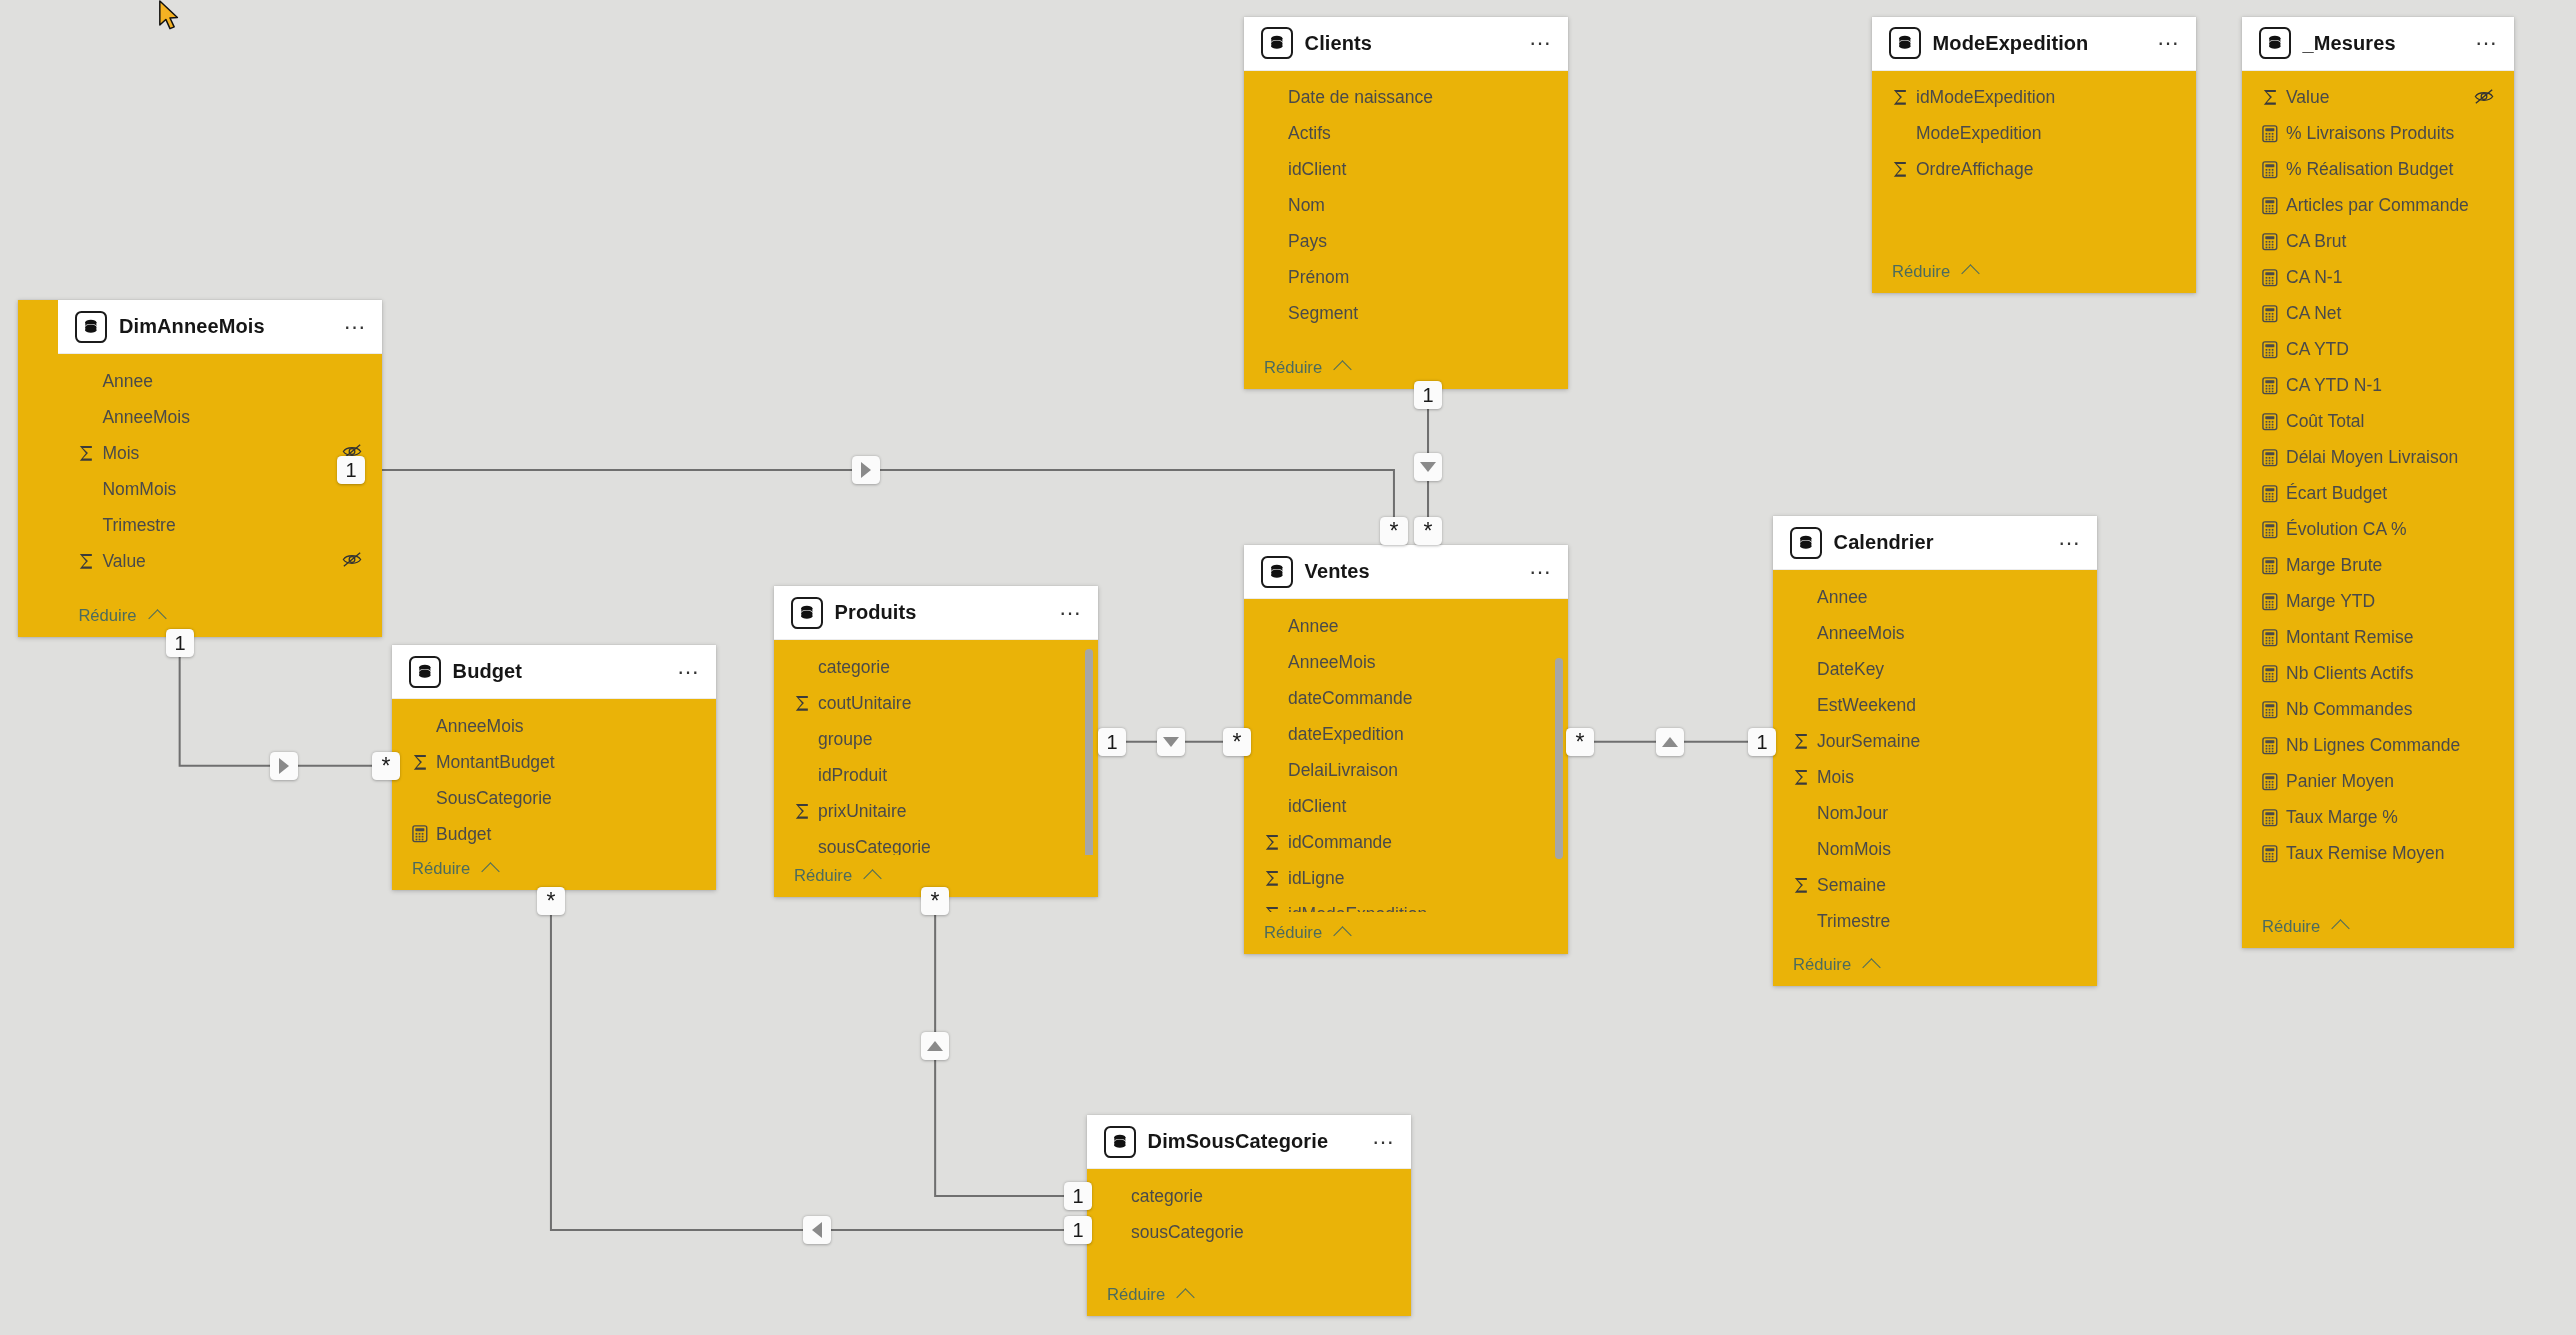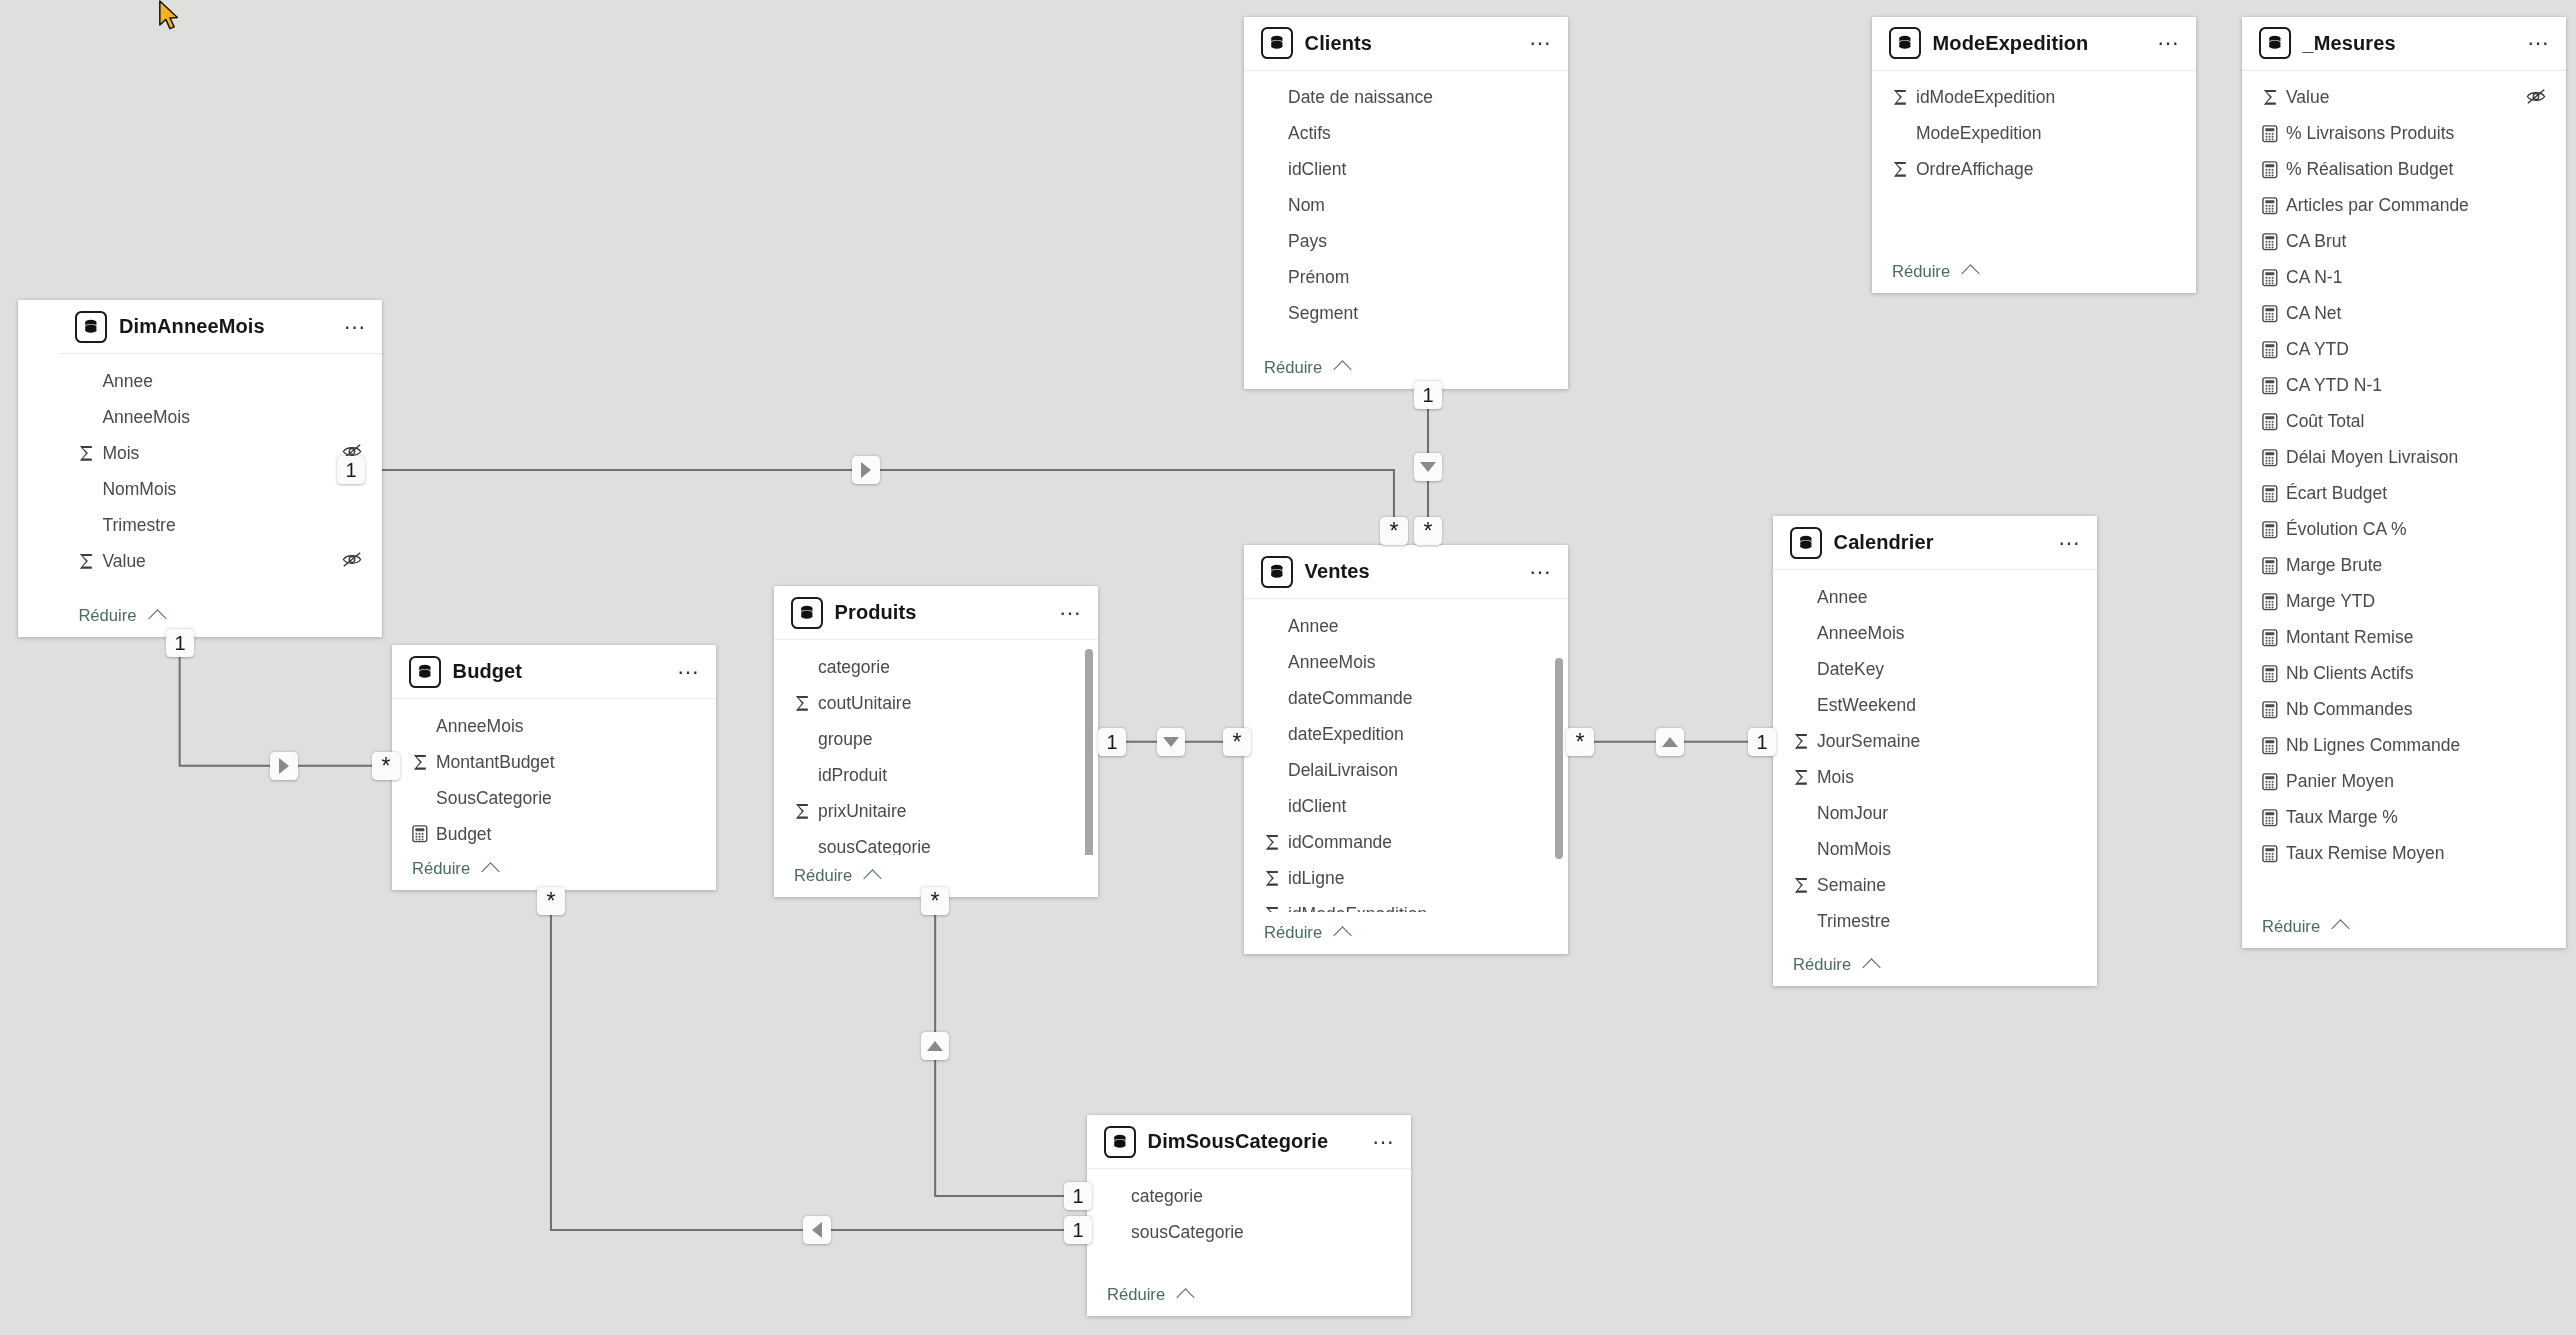--- a/index.html
+++ b/index.html
@@ -63,21 +63,21 @@
     border-top: 8.3px solid transparent;
     border-bottom: 8.3px solid transparent;
     border-left: 0;
     width: 0; height: 0;
   }
 
   
   .tbl {
     position: absolute;
     z-index: 2;
-    background: #ffffff;
+    background: #eab308;
     box-shadow: 0 1.4px 4.6px rgba(0,0,0,0.22), 0 0 0.9px rgba(0,0,0,0.18);
     display: flex;
     flex-direction: column;
     overflow: hidden;
   }
   .tbl-head {
     height: 53px;
     min-height: 53px;
     display: flex;
     align-items: center;
@@ -328,21 +328,21 @@
             <span class="f-label">OrdreAffichage</span>
           </div>
         </div>
         <div class="tbl-foot">
           <span class="reduire">
             <span>Réduire</span>
             <span class="chev-up"></span>
           </span>
         </div>
       </div>
-      <div class="tbl" style="left: 2242px; top: 16.6px; width: 324px; height: 931px;">
+      <div class="tbl" style="left: 2242px; top: 16.6px; width: 272px; height: 931px;">
         <div class="tbl-head">
           <span class="tbl-icon">
             <svg class="db-glyph" width="15.7" height="15.7" viewBox="0 0 17 17">
               <ellipse cx="8.5" cy="3.4" rx="6" ry="2.6" fill="#111"></ellipse>
               <rect x="2.5" y="3.4" width="12" height="4.2" fill="#111"></rect>
               <ellipse cx="8.5" cy="7.8" rx="6" ry="2.5" fill="#fff"></ellipse>
               <ellipse cx="8.5" cy="8.6" rx="6" ry="2.6" fill="#111"></ellipse>
               <rect x="2.5" y="8.6" width="12" height="3.6" fill="#111"></rect>
               <ellipse cx="8.5" cy="12.2" rx="6" ry="2.6" fill="#111"></ellipse>
             </svg>

